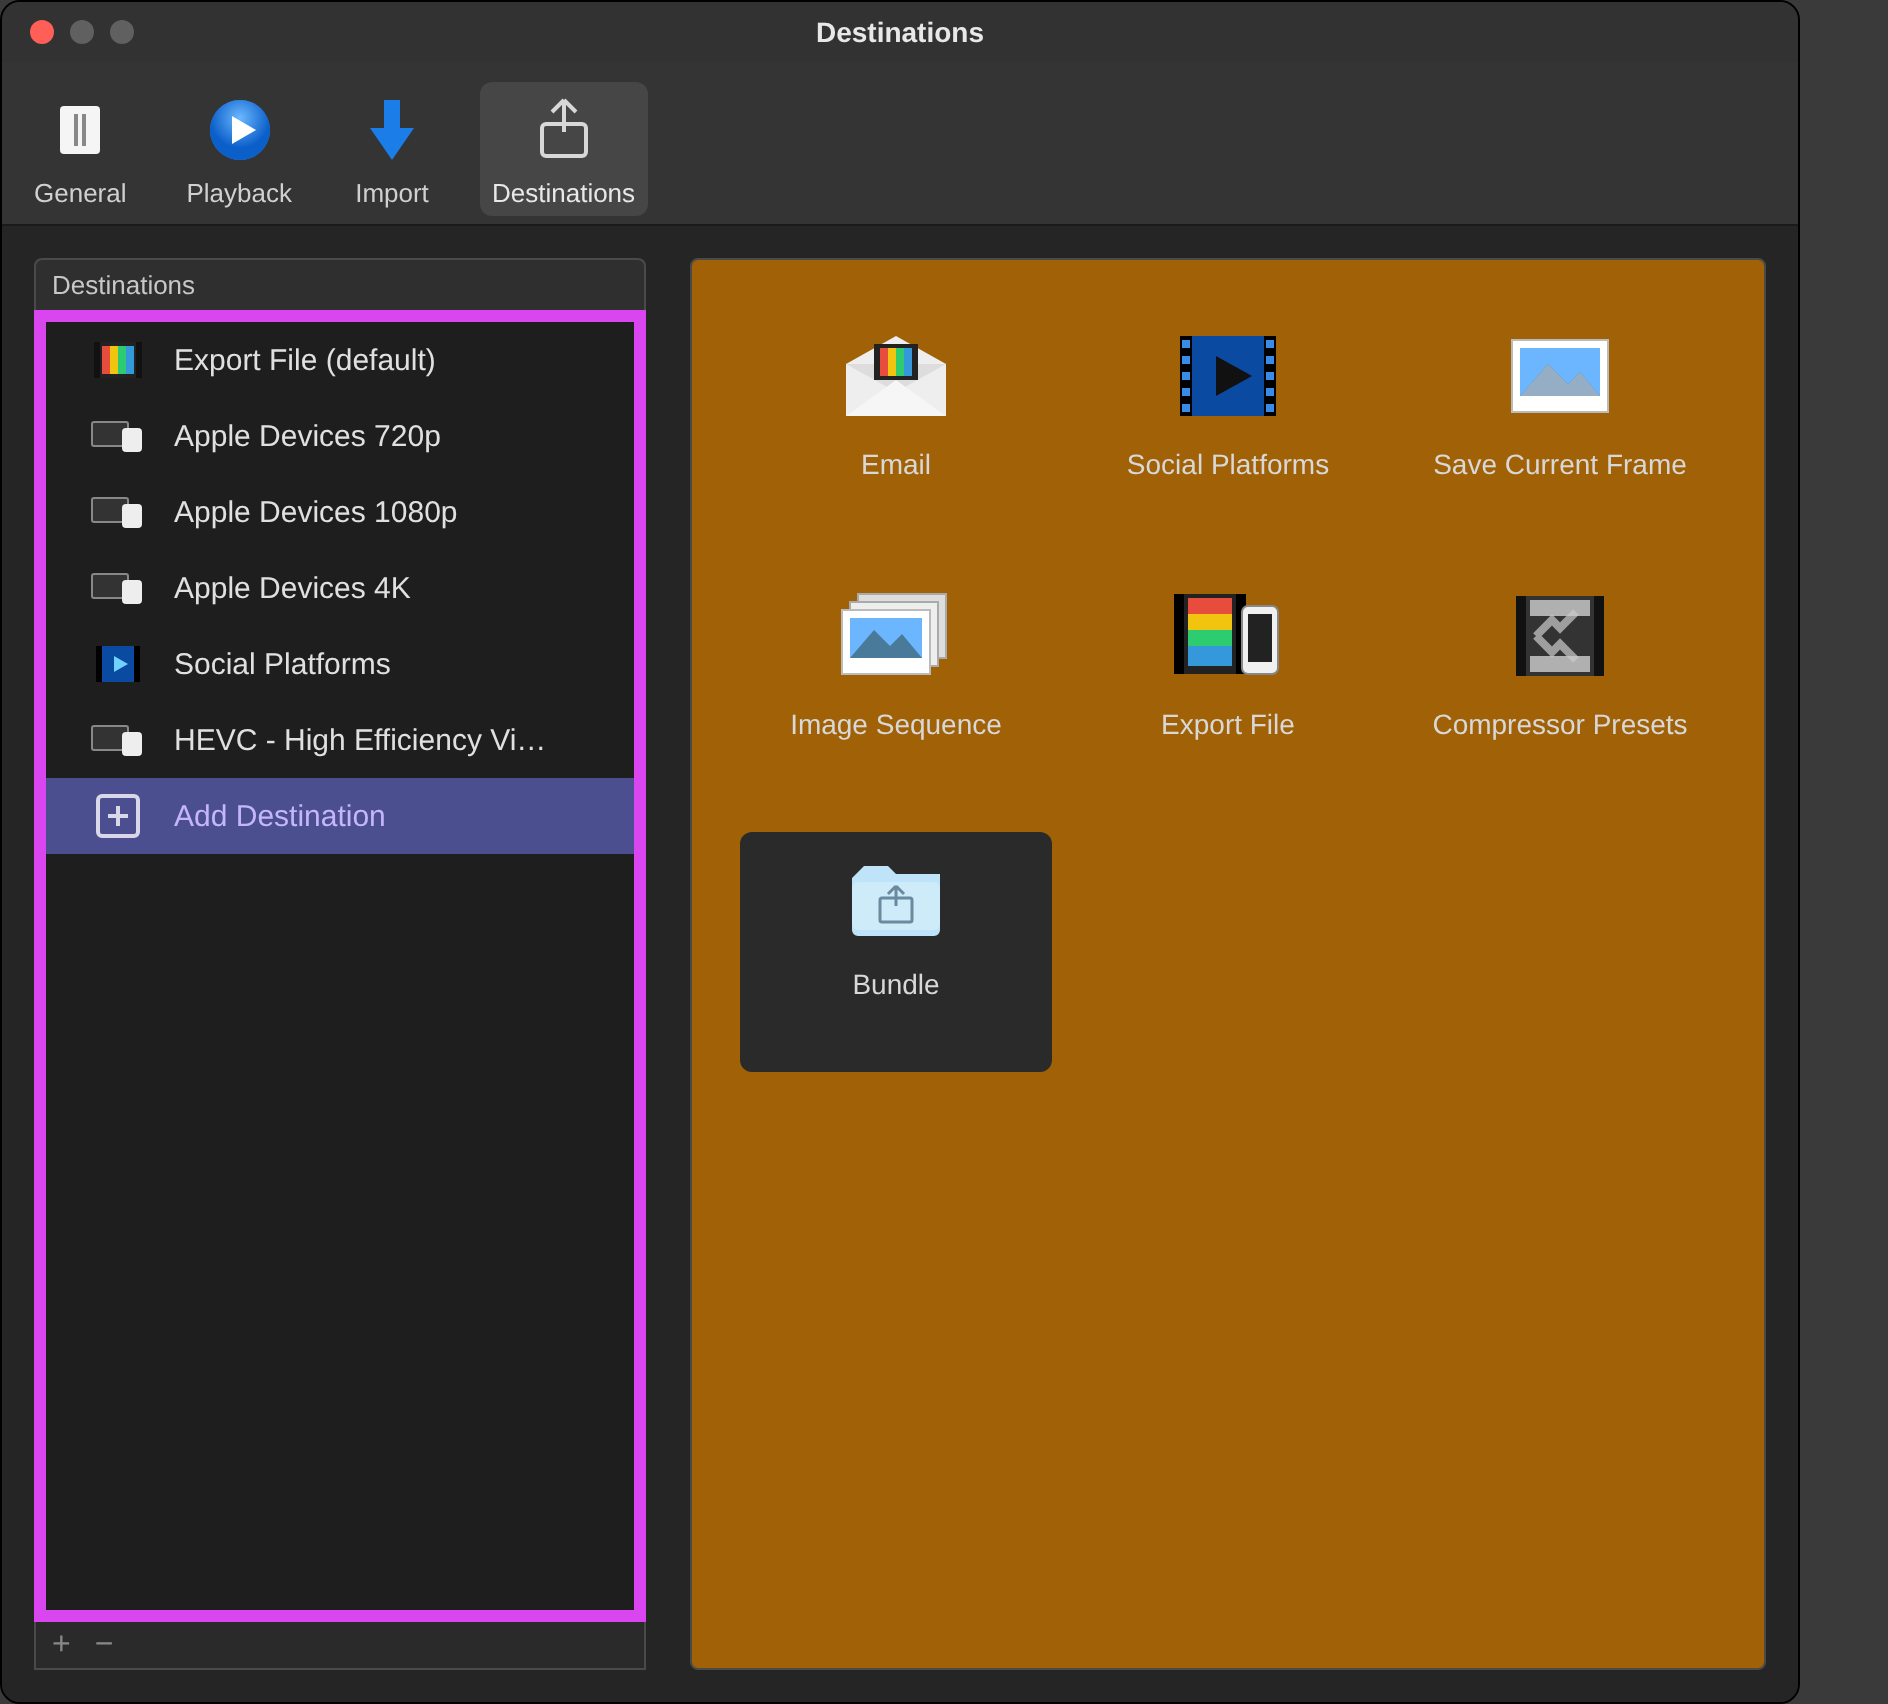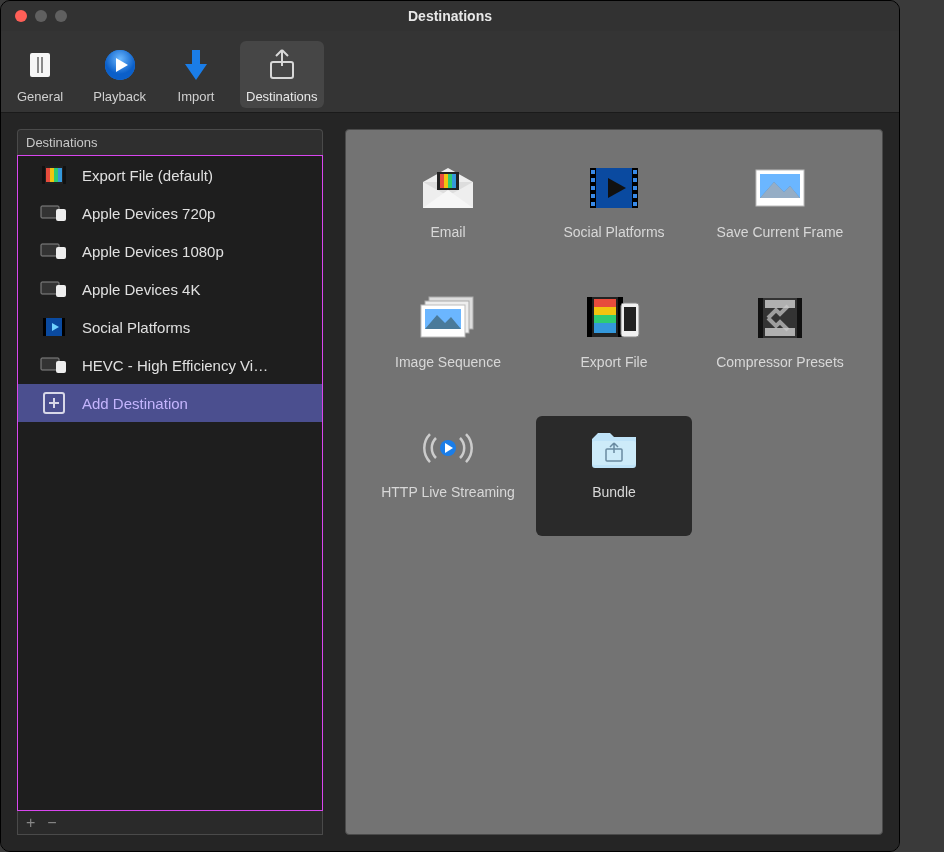--- a/index.html
+++ b/index.html
@@ -87,21 +87,21 @@
   background: #2f2f2f;
   border: 1px solid #4a4a4a;
   border-bottom: none;
   border-top-left-radius: 4px;
   border-top-right-radius: 4px;
   font-size: 13px;
   color: #c8c8c8;
   padding: 5px 8px;
 }
 .sidelist {
-  border: 1px solid #d946ef;
+  border: 6px solid #d946ef;
   background: #1e1e1e;
   flex: 1;
   overflow: hidden;
 }
 .row {
   display: flex;
   align-items: center;
   gap: 14px;
   padding: 8px 22px;
   font-size: 15px;
@@ -119,21 +119,21 @@
   align-items: center;
   gap: 12px;
   padding: 0 8px;
   font-size: 16px;
   color: #888;
 }
 
 .gallery {
   flex: 1;
   border: 1px solid #4a4a4a;
-  background: #737373;
+  background: #a16207;
   border-radius: 4px;
   padding: 26px 24px;
   display: grid;
   grid-template-columns: repeat(3, 1fr);
   grid-auto-rows: 120px;
   row-gap: 10px;
   column-gap: 10px;
   align-content: start;
 }
 .gitem {
@@ -394,33 +394,20 @@
               <rect x="4" y="2" width="5" height="40" fill="#111"></rect>
               <rect x="43" y="2" width="5" height="40" fill="#111"></rect>
               <rect x="11" y="4" width="30" height="8" fill="#b0b0b0"></rect>
               <rect x="11" y="32" width="30" height="8" fill="#b0b0b0"></rect>
               <path d="M14 22 l8 -8 l4 4 l8 -8 M14 22 l8 8 l4 -4 l8 8" stroke="#ccc" stroke-width="4" fill="none" opacity="0.7"></path>
             </svg>
         </div>
         <span>Compressor Presets</span>
       </div>
 
-      <div class="gitem">
-        <div class="gicon">
-          <svg width="58" height="36" viewBox="0 0 58 36">
-              <circle cx="29" cy="18" r="8" fill="#1a7de8"></circle>
-              <polygon points="26,13 34,18 26,23" fill="#fff"></polygon>
-              <path d="M17 8 a14 14 0 0 0 0 20" stroke="#ccc" stroke-width="2.5" fill="none"></path>
-              <path d="M41 8 a14 14 0 0 1 0 20" stroke="#ccc" stroke-width="2.5" fill="none"></path>
-              <path d="M11 4 a20 20 0 0 0 0 28" stroke="#ccc" stroke-width="2.5" fill="none"></path>
-              <path d="M47 4 a20 20 0 0 1 0 28" stroke="#ccc" stroke-width="2.5" fill="none"></path>
-            </svg>
-        </div>
-        <span>HTTP Live Streaming</span>
-      </div>
 
       <div class="gitem hover">
         <div class="gicon">
           <svg width="52" height="42" viewBox="0 0 52 42">
               <path d="M4 12 l6 -6 h12 l4 4 h22 v28 a3 3 0 0 1 -3 3 H7 a3 3 0 0 1 -3 -3 Z" fill="#bfe3f8"></path>
               <rect x="4" y="14" width="44" height="24" rx="3" fill="#cdebf9"></rect>
               <rect x="18" y="22" width="16" height="12" rx="1" fill="none" stroke="#6a8aa0" stroke-width="1.5"></rect>
               <path d="M26 16 v10 M26 16 l-4 4 M26 16 l4 4" stroke="#6a8aa0" stroke-width="1.5" fill="none"></path>
             </svg>
         </div>

